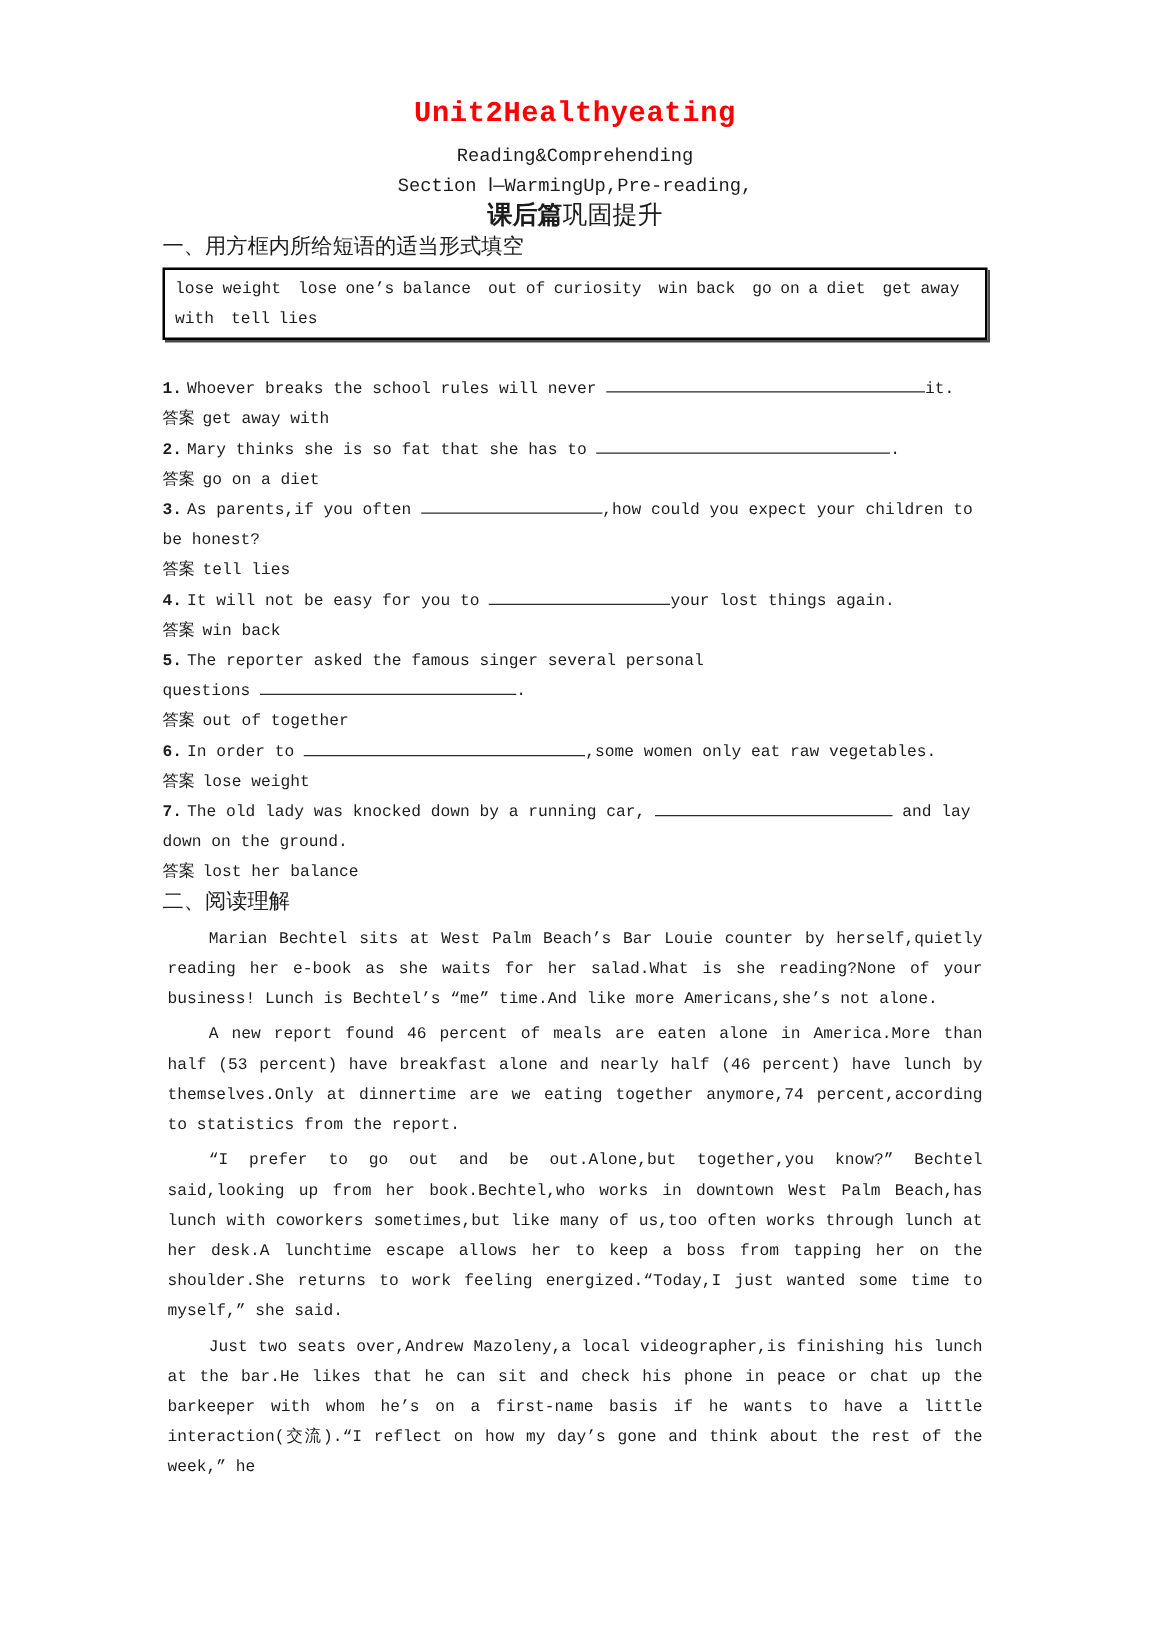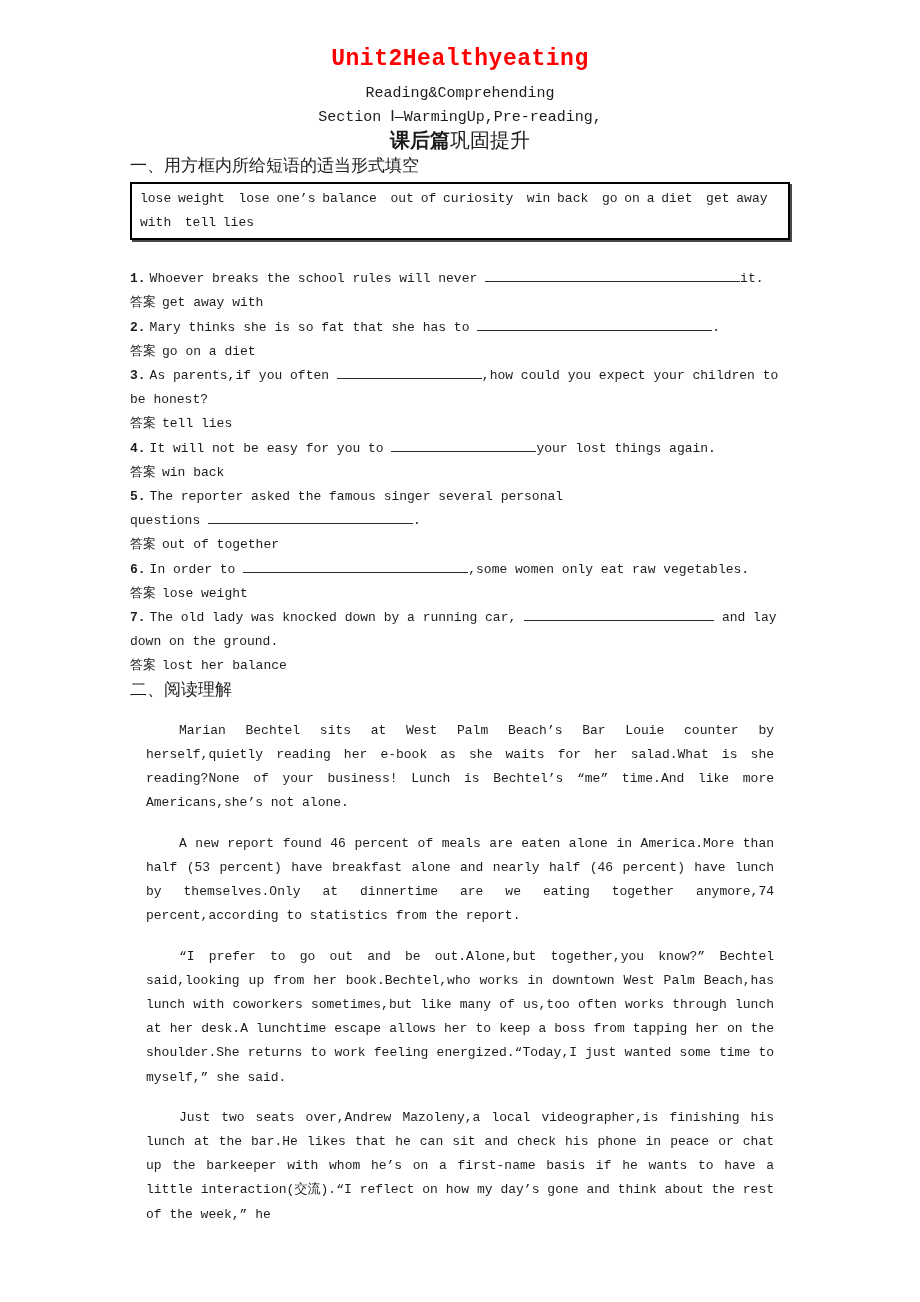--- a/index.html
+++ b/index.html
@@ -2,21 +2,21 @@
 <html><head>
 <meta charset="utf-8">
 <style>
   html,body{margin:0;padding:0;}
   body{
     width:920px;height:1302px;background:#ffffff;color:#1c1c1c;
     font-family:"Liberation Mono","DejaVu Sans Mono",monospace;
     -webkit-font-smoothing:antialiased;
   }
   .doc{
-    width:660px;margin-left:130px;padding-top:44px;
+    width:660px;margin-left:130px;padding-top:76px;
     font-size:13px;line-height:24.2px;
   }
   .title{
     text-align:center;font-weight:bold;font-size:23px;line-height:30px;
     color:#ff0000;margin-bottom:8px;letter-spacing:.5px;
   }
   .sec-line{text-align:center;font-size:15px;line-height:24.2px;}
   .subtitle{text-align:center;font-size:20px;line-height:24.2px;}
   .subtitle .bold{font-weight:bold;}
   .zh-h{font-size:17px;line-height:24.2px;}
@@ -25,21 +25,21 @@
     padding:3px 8px;margin:3px 0 27px 0;
     white-space:pre-wrap;word-spacing:-1px;
   }
   .q,.ans{text-align:left;}
   .qnum{font-weight:bold;margin-right:4px;}
   .ans-label{margin-right:6px;}
   .blank{
     display:inline-block;height:14px;vertical-align:baseline;
     border-bottom:1px solid #2a2a2a;
   }
-  .para{text-align:justify;text-indent:33px;margin:16px;}
+  .para{text-align:justify;text-indent:33px;margin:4px;}
 </style>
 </head>
 <body>
 
 <div class="doc">
 
   <div class="title">Unit2Healthyeating</div>
 
   <div class="sec-line">Reading&amp;Comprehending</div>
   <div class="sec-line">Section Ⅰ—WarmingUp,Pre-reading,</div>

